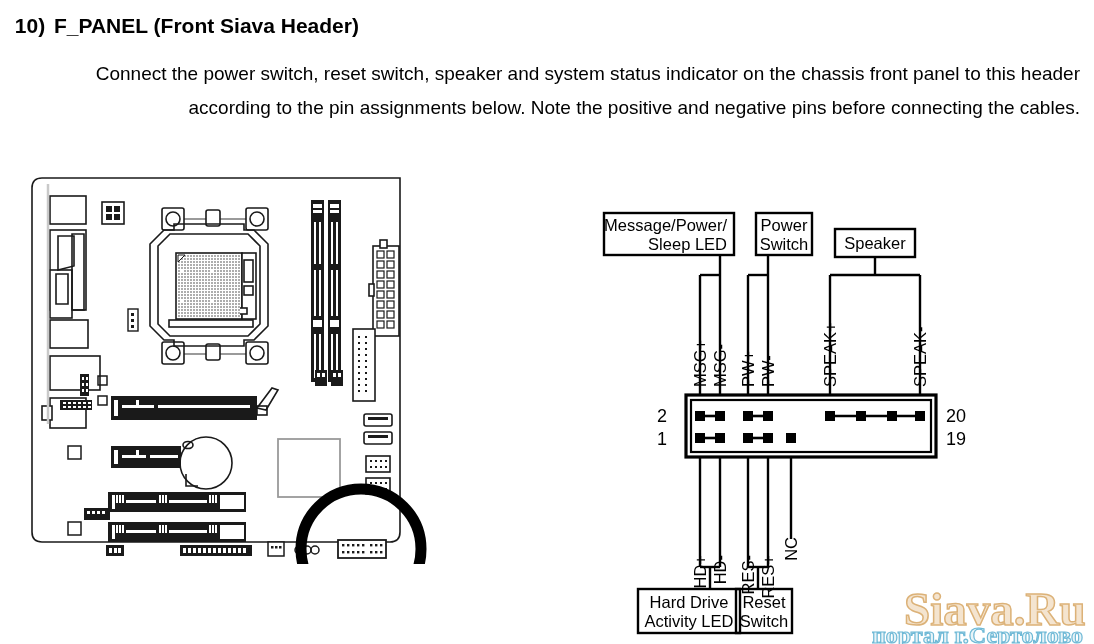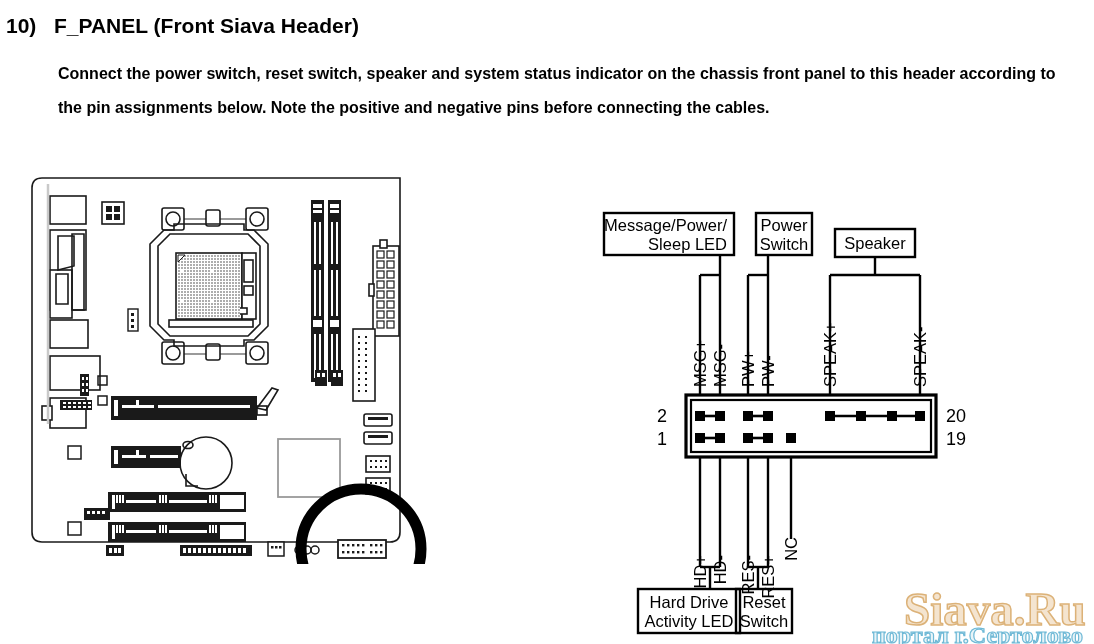--- a/index.html
+++ b/index.html
@@ -13,25 +13,25 @@
     position:relative;
   }
   .page{position:absolute;left:0;top:0;width:1094px;height:644px;}
 
   
   .heading{
     position:absolute;left:6px;top:14px;width:700px;
     font-size:21px;font-weight:bold;letter-spacing:0px;
     white-space:nowrap;
   }
-  .heading .num{display:inline-block;width:48px;}
+  .heading .num{display:inline-block;width:48px;text-align:center;}
 
   .para{
     position:absolute;left:58px;top:57px;width:1022px;
-    font-size:16px;line-height:34px;font-weight:bold;
+    font-size:19px;line-height:34px;font-weight:normal;text-align:right;
   }
 
   
   .mb-wrap{position:absolute;left:28px;top:174px;width:400px;height:390px;}
   .mb-wrap svg{display:block;}
 
   
   .diagram{position:absolute;left:590px;top:199px;width:500px;height:450px;}
   .diagram svg{display:block;}
 

